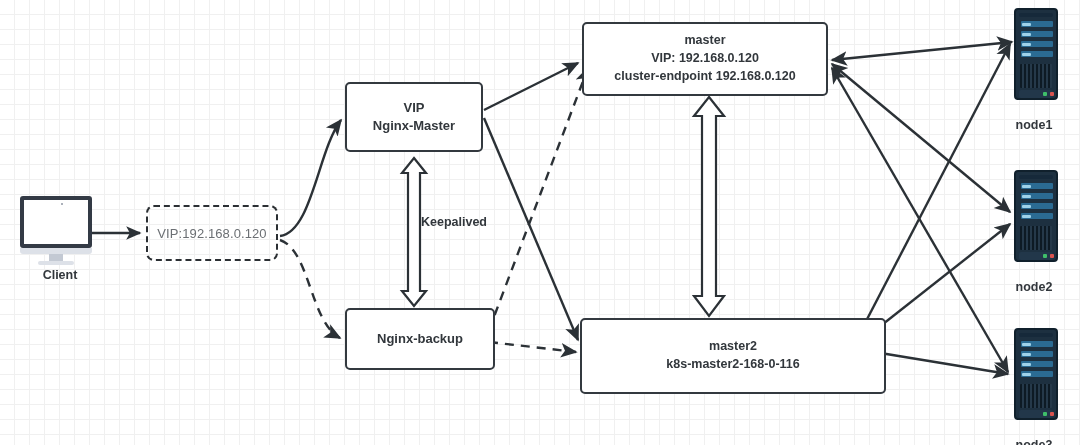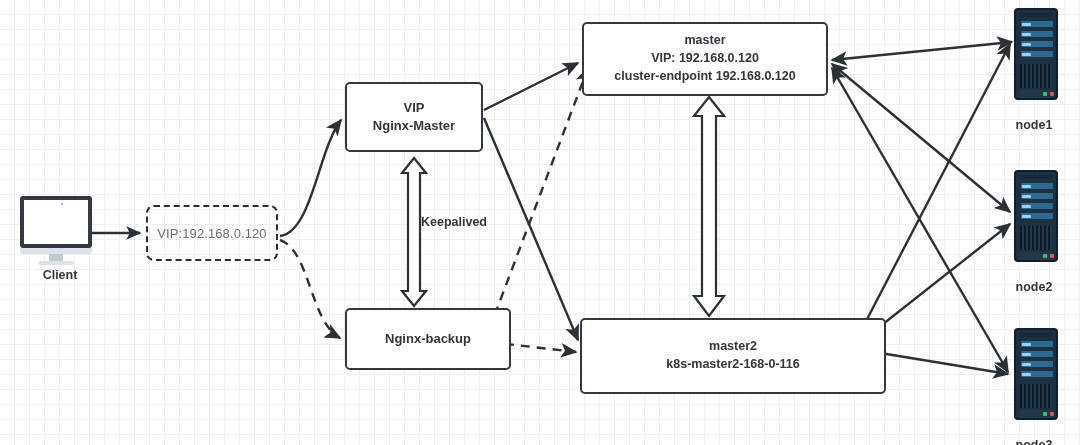--- a/index.html
+++ b/index.html
@@ -44,21 +44,21 @@
     font-weight:bold;
     line-height:1.42;
     border-radius:2px;
   }
   .box.rounded{border-radius:5px;}
   .box .lines{padding:0 6px;}
 
   #master-box{left:582px;top:22px;width:246px;height:74px;font-size:12.5px;}
   #master2-box{left:580px;top:318px;width:306px;height:76px;font-size:12.5px;}
   #nginx-master-box{left:345px;top:82px;width:138px;height:70px;font-size:13px;}
-  #nginx-backup-box{left:345px;top:308px;width:166px;height:62px;font-size:13px;}
+  #nginx-backup-box{left:345px;top:308px;width:150px;height:62px;font-size:13px;}
 
   #vip-box{
     position:absolute;left:146px;top:205px;width:132px;height:56px;
     box-sizing:border-box;
     border:2px dashed #2b2f33;
     border-radius:8px;
     background:transparent;
     display:flex;align-items:center;justify-content:center;
     color:#6b6f73;font-size:13px;font-weight:normal;
     letter-spacing:.1px;

